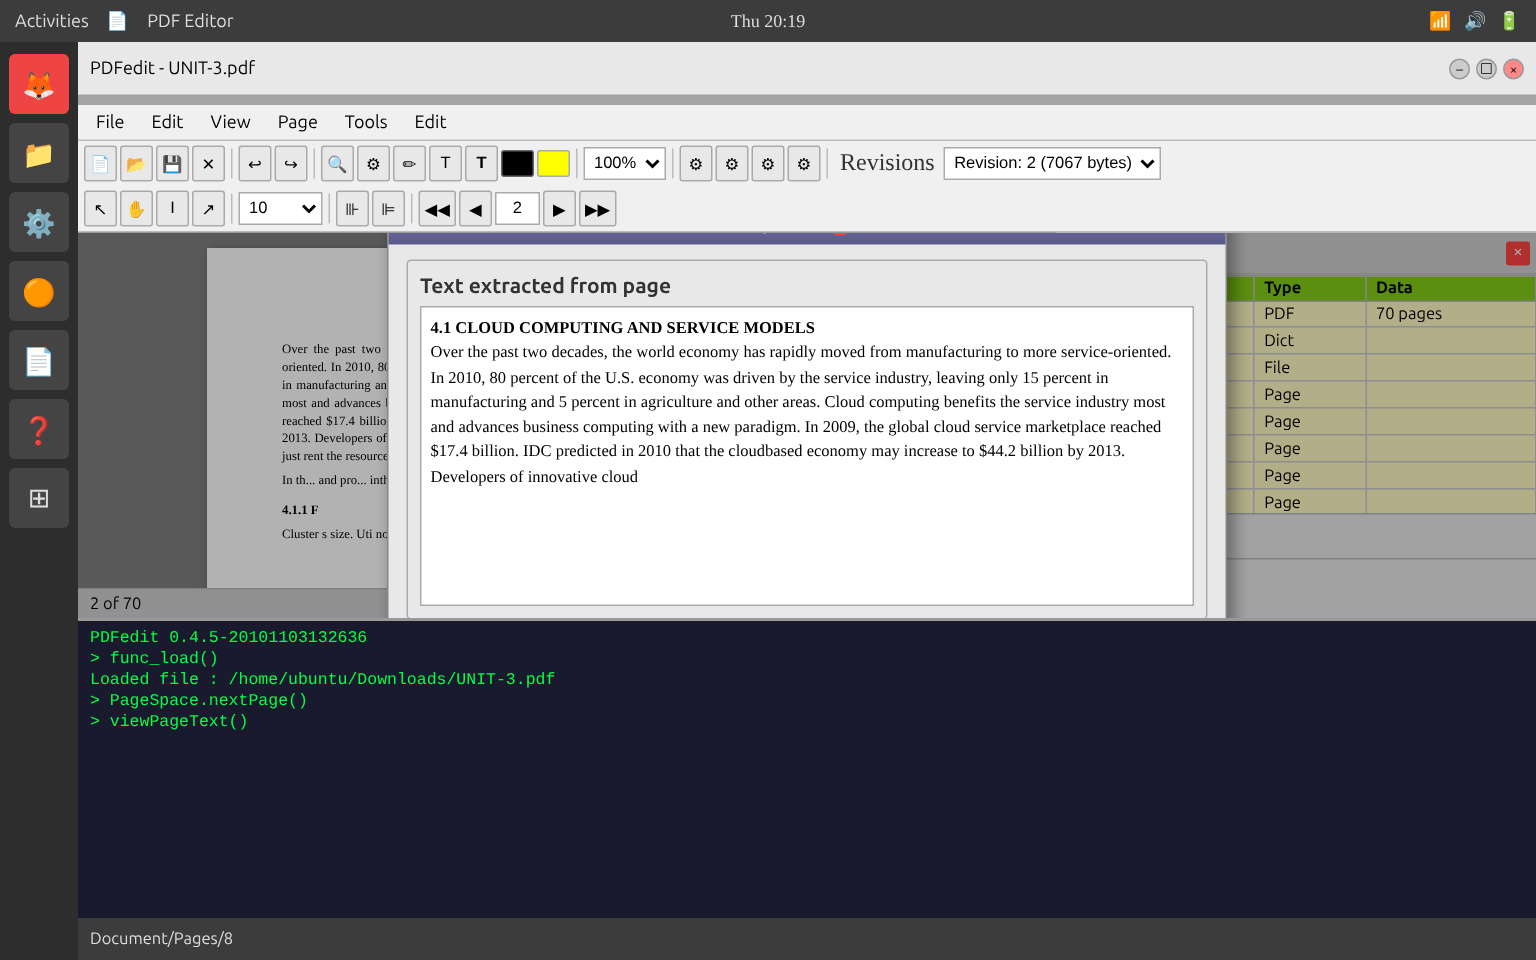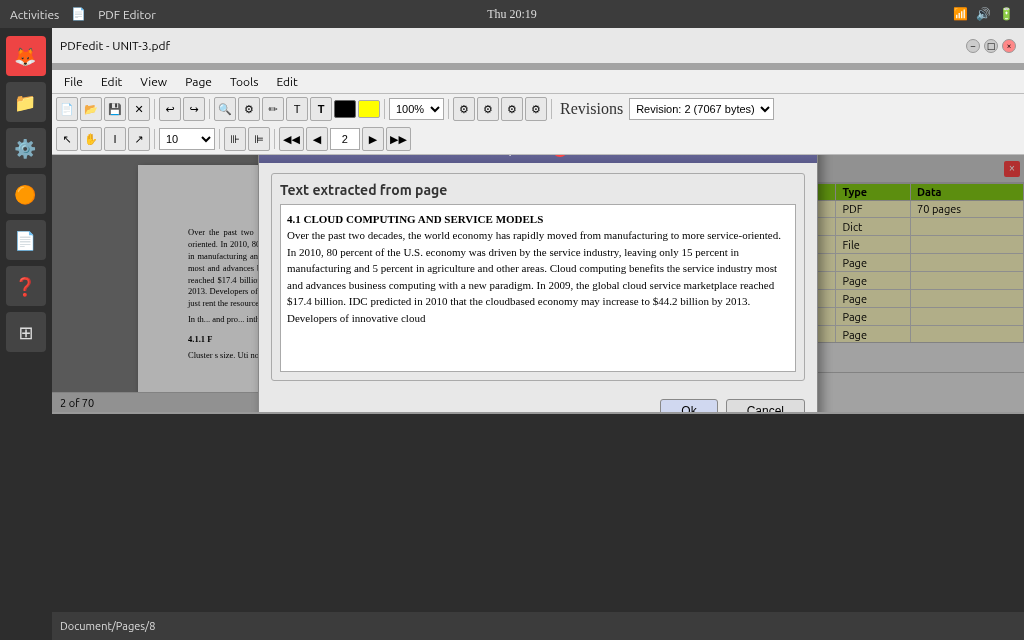--- a/index.html
+++ b/index.html
@@ -639,30 +639,33 @@
               <button class="dialog-close">×</button>
             </div>
             <div class="dialog-body">
               <div class="dialog-group">
                 <div class="dialog-group-label">Text extracted from page</div>
                 <div class="dialog-textarea" style="overflow-y:scroll;">
                   <span style="font-weight:bold;">4.1 CLOUD COMPUTING AND SERVICE MODELS</span><br>
                   <span>Over the past two decades, the world economy has rapidly moved from manufacturing to more service-oriented. In 2010, 80 percent of the U.S. economy was driven by the service industry, leaving only 15 percent in manufacturing and 5 percent in agriculture and other areas. Cloud computing benefits the service industry most and advances business computing with a new paradigm. In 2009, the global cloud service marketplace reached $17.4 billion. IDC predicted in 2010 that the cloudbased economy may increase to $44.2 billion by 2013. Developers of innovative cloud</span>
                 </div>
               </div>
-              <div class="dialog-buttons">
-                <button class="dialog-btn primary">Ok</button>
-                <button class="dialog-btn">Cancel</button>
-              </div>
             </div>
           </div>
         </div>
       </div>
 
       <div class="bottom-area">
+        <div class="console-panel">
+          <div class="console-line">PDFedit 0.4.5-20101103132636</div>
+          <div class="console-line">&gt; func_load()</div>
+          <div class="console-line">Loaded file : /home/ubuntu/Downloads/UNIT-3.pdf</div>
+          <div class="console-line">&gt; PageSpace.nextPage()</div>
+          <div class="console-line">&gt; viewPageText()</div>
+        </div>
       </div>
 
       <div class="bottom-dock">
         <span class="dock-label">Document/Pages/8</span>
       </div>
     </div>
   </div>
 </div>
 
 </body></html>

